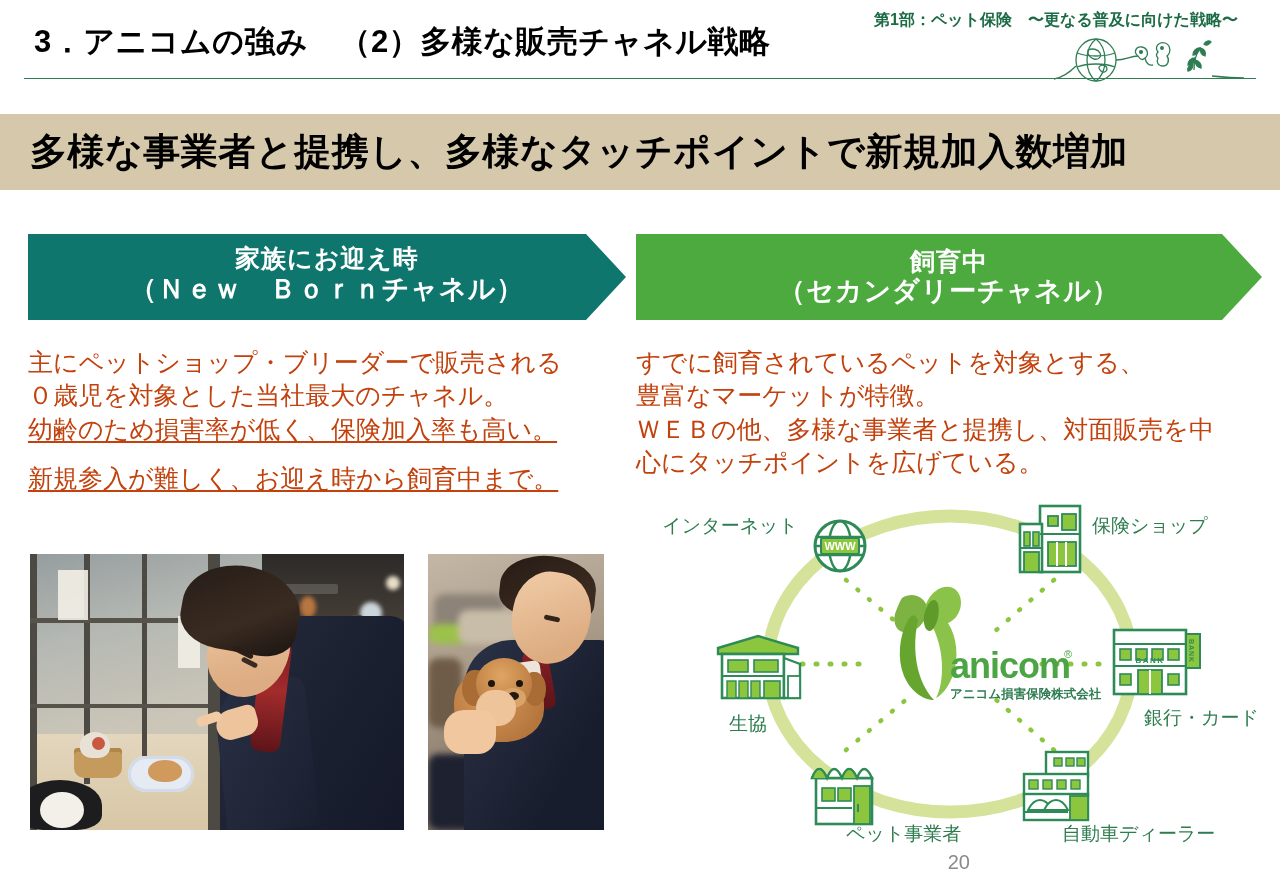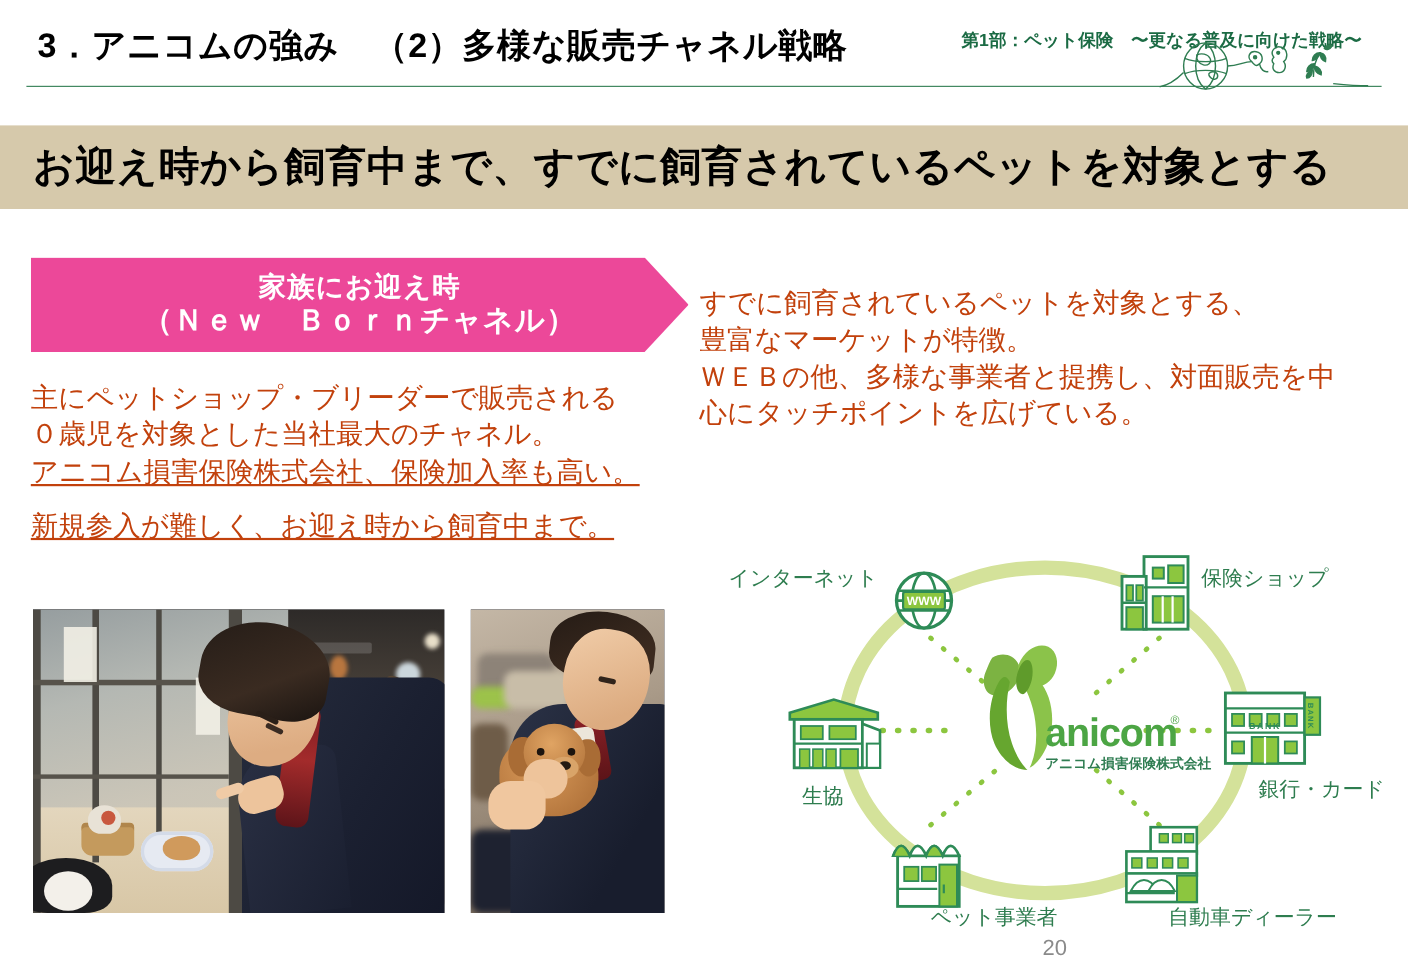--- a/index.html
+++ b/index.html
@@ -25,21 +25,21 @@
     position: absolute;
     left: 34px; top: 21px;
     font-size: 31px;
     font-weight: 700;
     color: #000000;
     letter-spacing: 0.5px;
     white-space: nowrap;
   }
   #header-subtitle {
     position: absolute;
-    right: 42px; top: 27px;
+    right: 42px; top: 10px;
     font-size: 16px;
     font-weight: 700;
     color: #1b6b44;
     white-space: nowrap;
   }
   #header-deco {
     position: absolute;
     right: 36px; top: 36px;
     width: 190px; height: 46px;
   }
@@ -366,38 +366,42 @@
       <path d="M150 8 C152 5 155 4 157 6 C155 9 152 10 150 8Z" fill="#2f7d52"></path>
 
       <path d="M22 30 C14 38 6 42 0 43"></path>
       <path d="M158 40 C168 41 178 42 190 42"></path>
     </svg>
 
     <div id="header-rule" style="border-top-color: rgb(47, 125, 82);"></div>
   </div>
 
   <div id="headline-banner" style="background: rgb(214, 201, 171);">
-    <div id="headline-text" style="color: rgb(0, 0, 0);">お迎え時から飼育中まで、すでに飼育されているペットを対象とする</div>
+    <div id="headline-text" style="color: rgb(0, 0, 0);">多様な事業者と提携し、多様なタッチポイントで新規加入数増加</div>
   </div>
 
   <div id="column-left" class="column">
-    <div id="chevron-newborn" class="chevron" style="background: #ec4899;">
+    <div id="chevron-newborn" class="chevron" style="background: #0f766e; font-family: Liberation Mono, monospace;">
       <div class="chevron-line1">家族にお迎え時</div>
       <div class="chevron-line2">（Ｎｅｗ　Ｂｏｒｎチャネル）</div>
     </div>
     <div class="body-block">
       <div class="body-line">主にペットショップ・ブリーダーで販売される</div>
       <div class="body-line">０歳児を対象とした当社最大のチャネル。</div>
-      <div class="body-line underline">アニコム損害保険株式会社、保険加入率も高い。</div>
+      <div class="body-line underline">幼齢のため損害率が低く、保険加入率も高い。</div>
       <div class="body-gap"></div>
       <div class="body-line underline">新規参入が難しく、お迎え時から飼育中まで。</div>
     </div>
   </div>
 
   <div id="column-right" class="column">
+    <div id="chevron-secondary" class="chevron" style="background: rgb(76, 170, 62);">
+      <div class="chevron-line1">飼育中</div>
+      <div class="chevron-line2">（セカンダリーチャネル）</div>
+    </div>
     <div class="body-block">
       <div class="body-line">すでに飼育されているペットを対象とする、</div>
       <div class="body-line">豊富なマーケットが特徴。</div>
       <div class="body-line">ＷＥＢの他、多様な事業者と提携し、対面販売を中</div>
       <div class="body-line">心にタッチポイントを広げている。</div>
     </div>
   </div>
 
   <div id="photo-row">
 

